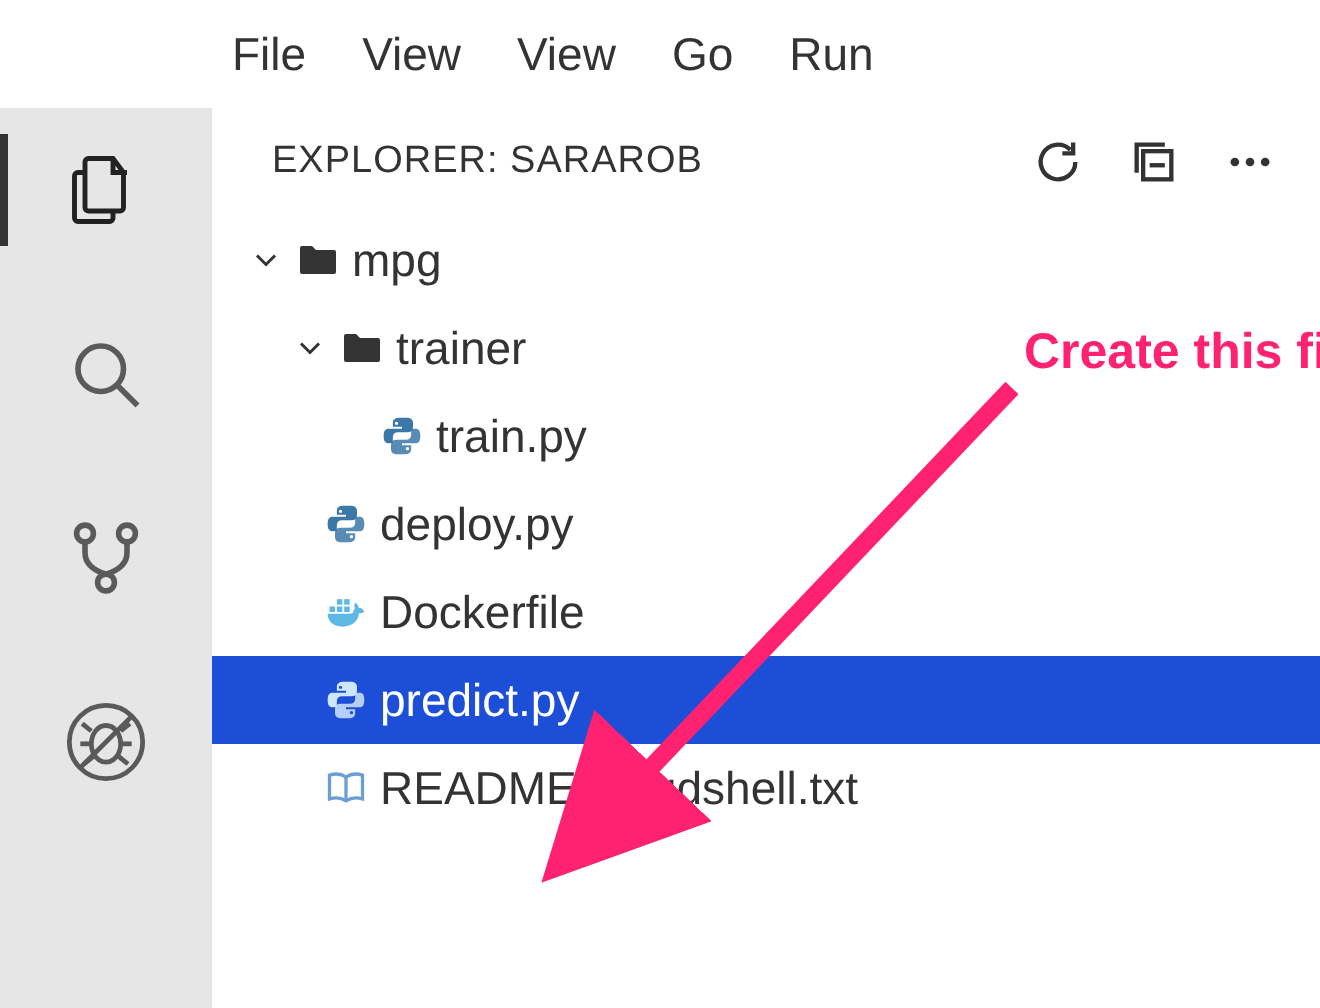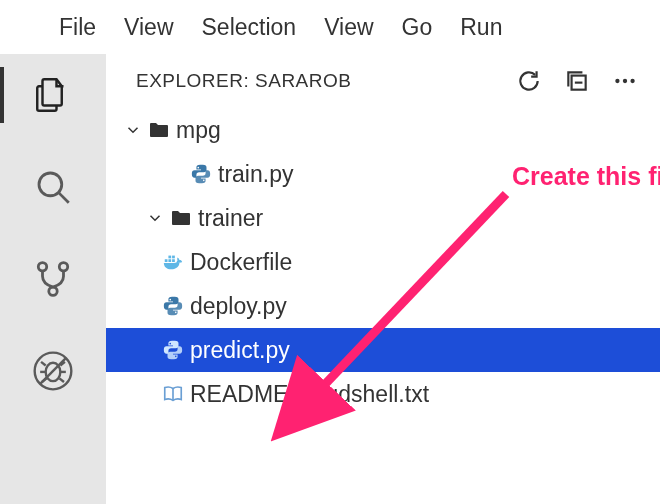--- a/index.html
+++ b/index.html
@@ -2,21 +2,21 @@
 <html><head>
 <meta charset="utf-8">
 <style>
   * { box-sizing: border-box; margin: 0; padding: 0; }
   html, body { width: 660px; height: 504px; overflow: hidden; font-family: -apple-system, "Segoe UI", Helvetica, Arial, sans-serif; background: #fff; }
 
   .menubar {
     height: 54px;
     display: flex;
     align-items: center;
-    padding-left: 59px;
+    padding-left: 116px;
     gap: 28px;
     font-size: 23px;
     color: #333;
     background: #fff;
   }
   .menubar > div { cursor: default; }
 
   .container {
     display: flex;
     height: calc(504px - 54px);
@@ -134,21 +134,20 @@
     text-shadow: 0 0 2px #fff, 0 0 2px #fff, 1px 1px 0 #fff, -1px -1px 0 #fff, 1px -1px 0 #fff, -1px 1px 0 #fff;
     white-space: nowrap;
   }
 </style>
 </head>
 <body>
 
 <div class="menubar">
   <div>File</div>
   <div>View</div>
-  <div>Selection</div>
   <div>View</div>
   <div>Go</div>
   <div>Run</div>
 </div>
 
 <div class="container">
 
   <div class="activitybar">
     <div class="act-item active">
       <svg width="42" height="42" viewBox="0 0 24 24" fill="none" stroke="currentColor" stroke-width="1.4">
@@ -226,68 +225,68 @@
             </svg>
         </span>
         <span class="ficon">
           <svg width="24" height="24" viewBox="0 0 24 24" fill="currentColor">
               <path d="M3 6 a1 1 0 0 1 1 -1 h5 l2 2 h9 a1 1 0 0 1 1 1 v10 a1 1 0 0 1 -1 1 H4 a1 1 0 0 1 -1 -1 z"></path>
             </svg>
         </span>
         <span class="label">mpg</span>
       </div>
 
+      <div class="row lvl1">
+        <span class="chev">
+          <svg width="18" height="18" viewBox="0 0 24 24" fill="none" stroke="currentColor" stroke-width="2">
+              <polyline points="6 9 12 15 18 9"></polyline>
+            </svg>
+        </span>
+        <span class="ficon">
+          <svg width="24" height="24" viewBox="0 0 24 24" fill="currentColor">
+              <path d="M3 6 a1 1 0 0 1 1 -1 h5 l2 2 h9 a1 1 0 0 1 1 1 v10 a1 1 0 0 1 -1 1 H4 a1 1 0 0 1 -1 -1 z"></path>
+            </svg>
+        </span>
+        <span class="label">trainer</span>
+      </div>
+
       <div class="row lvl2b">
         <span class="ficon py-color">
           <svg width="22" height="22" viewBox="0 0 24 24" fill="currentColor">
               <path d="M11 2c-3 0-4 1-4 3v2h5v1H5c-2 0-3 1-3 4s1 4 3 4h2v-3c0-2 1-3 3-3h5c2 0 3-1 3-3V5c0-2-1-3-4-3h-3zM9 4.2a.9.9 0 1 1 0 1.8.9.9 0 0 1 0-1.8z"></path>
               <path d="M13 22c3 0 4-1 4-3v-2h-5v-1h7c2 0 3-1 3-4s-1-4-3-4h-2v3c0 2-1 3-3 3H9c-2 0-3 1-3 3v2c0 2 1 3 4 3h3zm2-2.2a.9.9 0 1 1 0-1.8.9.9 0 0 1 0 1.8z" opacity="0.85"></path>
             </svg>
         </span>
         <span class="label">train.py</span>
       </div>
 
-      <div class="row lvl1">
-        <span class="chev">
-          <svg width="18" height="18" viewBox="0 0 24 24" fill="none" stroke="currentColor" stroke-width="2">
-              <polyline points="6 9 12 15 18 9"></polyline>
-            </svg>
-        </span>
-        <span class="ficon">
-          <svg width="24" height="24" viewBox="0 0 24 24" fill="currentColor">
-              <path d="M3 6 a1 1 0 0 1 1 -1 h5 l2 2 h9 a1 1 0 0 1 1 1 v10 a1 1 0 0 1 -1 1 H4 a1 1 0 0 1 -1 -1 z"></path>
-            </svg>
-        </span>
-        <span class="label">trainer</span>
+      <div class="row lvl1b">
+        <span class="ficon py-color">
+          <svg width="22" height="22" viewBox="0 0 24 24" fill="currentColor">
+              <path d="M11 2c-3 0-4 1-4 3v2h5v1H5c-2 0-3 1-3 4s1 4 3 4h2v-3c0-2 1-3 3-3h5c2 0 3-1 3-3V5c0-2-1-3-4-3h-3zM9 4.2a.9.9 0 1 1 0 1.8.9.9 0 0 1 0-1.8z"></path>
+              <path d="M13 22c3 0 4-1 4-3v-2h-5v-1h7c2 0 3-1 3-4s-1-4-3-4h-2v3c0 2-1 3-3 3H9c-2 0-3 1-3 3v2c0 2 1 3 4 3h3zm2-2.2a.9.9 0 1 1 0-1.8.9.9 0 0 1 0 1.8z" opacity="0.85"></path>
+            </svg>
+        </span>
+        <span class="label">deploy.py</span>
       </div>
 
       <div class="row lvl1b">
         <span class="ficon docker-color">
           <svg width="24" height="22" viewBox="0 0 24 24" fill="currentColor">
               <rect x="3" y="9" width="3" height="3"></rect>
               <rect x="7" y="9" width="3" height="3"></rect>
               <rect x="11" y="9" width="3" height="3"></rect>
               <rect x="7" y="5" width="3" height="3"></rect>
               <rect x="11" y="5" width="3" height="3"></rect>
               <path d="M2 13 h15 c3 0 5-1 5-1s-1-3-3-2c0-2-2-3-2-3s-1 2 0 3c-1 1-1 2-1 2 0 0 0 1-3 1H2c0 4 3 7 8 7 6 0 9-4 9-7"></path>
             </svg>
         </span>
         <span class="label">Dockerfile</span>
       </div>
 
-      <div class="row lvl1b">
-        <span class="ficon py-color">
-          <svg width="22" height="22" viewBox="0 0 24 24" fill="currentColor">
-              <path d="M11 2c-3 0-4 1-4 3v2h5v1H5c-2 0-3 1-3 4s1 4 3 4h2v-3c0-2 1-3 3-3h5c2 0 3-1 3-3V5c0-2-1-3-4-3h-3zM9 4.2a.9.9 0 1 1 0 1.8.9.9 0 0 1 0-1.8z"></path>
-              <path d="M13 22c3 0 4-1 4-3v-2h-5v-1h7c2 0 3-1 3-4s-1-4-3-4h-2v3c0 2-1 3-3 3H9c-2 0-3 1-3 3v2c0 2 1 3 4 3h3zm2-2.2a.9.9 0 1 1 0-1.8.9.9 0 0 1 0 1.8z" opacity="0.85"></path>
-            </svg>
-        </span>
-        <span class="label">deploy.py</span>
-      </div>
-
       <div class="row lvl1b selected">
         <span class="ficon" style="color:#cfe6ff">
           <svg width="22" height="22" viewBox="0 0 24 24" fill="currentColor">
               <path d="M11 2c-3 0-4 1-4 3v2h5v1H5c-2 0-3 1-3 4s1 4 3 4h2v-3c0-2 1-3 3-3h5c2 0 3-1 3-3V5c0-2-1-3-4-3h-3zM9 4.2a.9.9 0 1 1 0 1.8.9.9 0 0 1 0-1.8z"></path>
               <path d="M13 22c3 0 4-1 4-3v-2h-5v-1h7c2 0 3-1 3-4s-1-4-3-4h-2v3c0 2-1 3-3 3H9c-2 0-3 1-3 3v2c0 2 1 3 4 3h3zm2-2.2a.9.9 0 1 1 0-1.8.9.9 0 0 1 0 1.8z" opacity="0.85"></path>
             </svg>
         </span>
         <span class="label">predict.py</span>
       </div>
 

